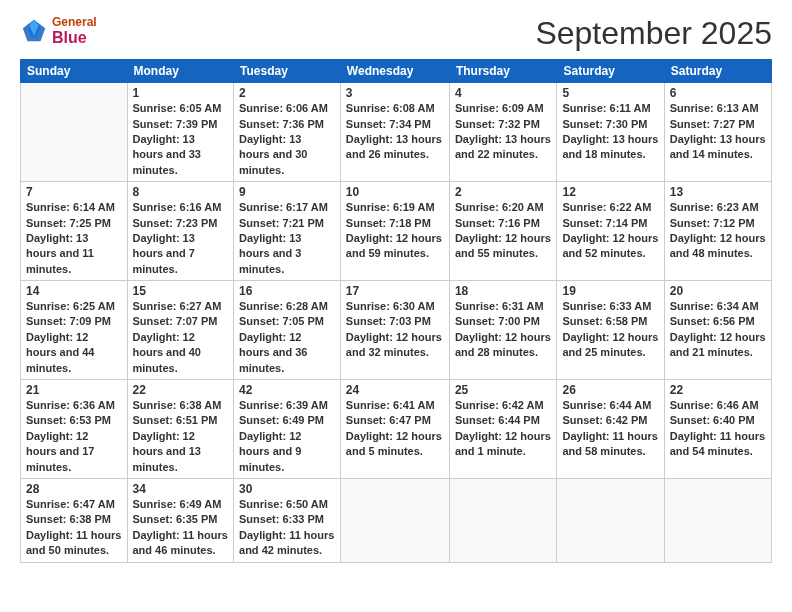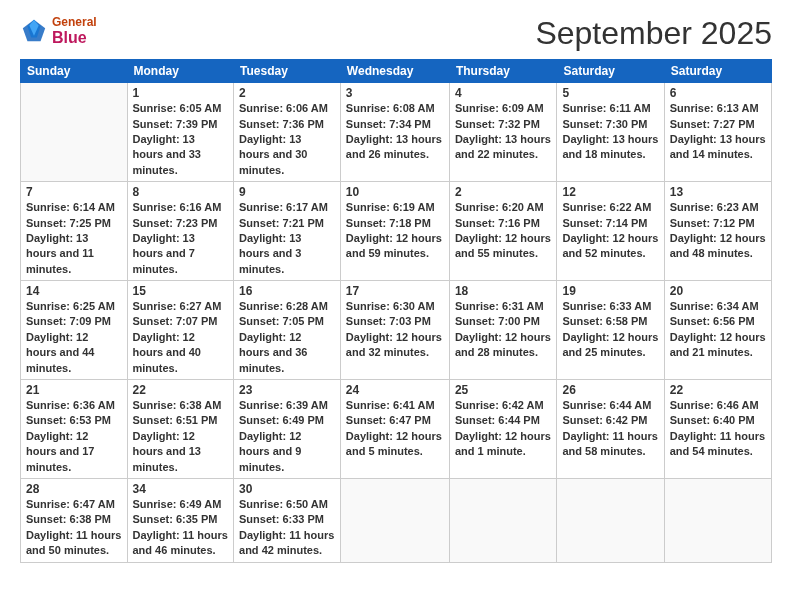--- a/index.html
+++ b/index.html
@@ -223,21 +223,21 @@
         <tr class="week-row">
           <td>
             <span class="day-num">21</span>
             <div class="day-info">Sunrise: 6:36 AM<br>Sunset: 6:53 PM<br>Daylight: 12 hours and 17 minutes.</div>
           </td>
           <td>
             <span class="day-num">22</span>
             <div class="day-info">Sunrise: 6:38 AM<br>Sunset: 6:51 PM<br>Daylight: 12 hours and 13 minutes.</div>
           </td>
           <td>
-            <span class="day-num">23</span>
+            <span class="day-num">42</span>
             <div class="day-info">Sunrise: 6:39 AM<br>Sunset: 6:49 PM<br>Daylight: 12 hours and 9 minutes.</div>
           </td>
           <td>
             <span class="day-num">24</span>
             <div class="day-info">Sunrise: 6:41 AM<br>Sunset: 6:47 PM<br>Daylight: 12 hours and 5 minutes.</div>
           </td>
           <td>
             <span class="day-num">25</span>
             <div class="day-info">Sunrise: 6:42 AM<br>Sunset: 6:44 PM<br>Daylight: 12 hours and 1 minute.</div>
           </td>

